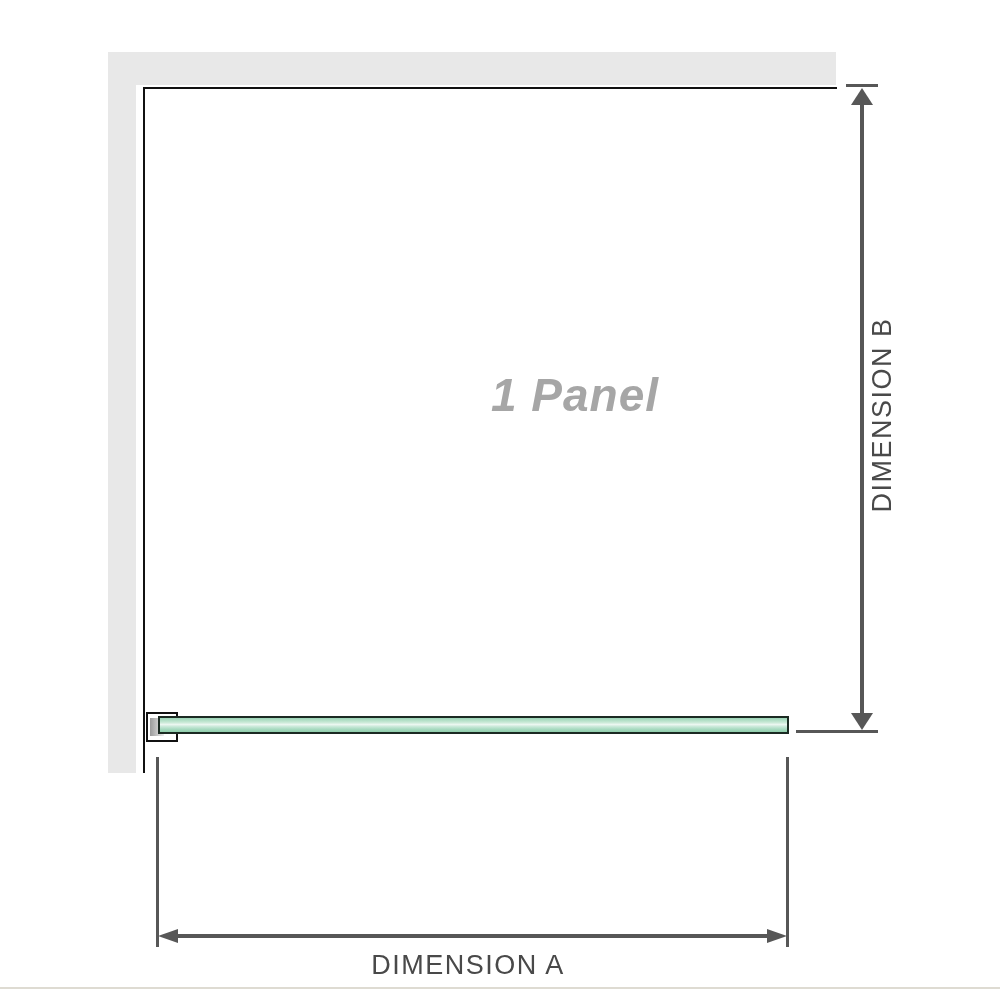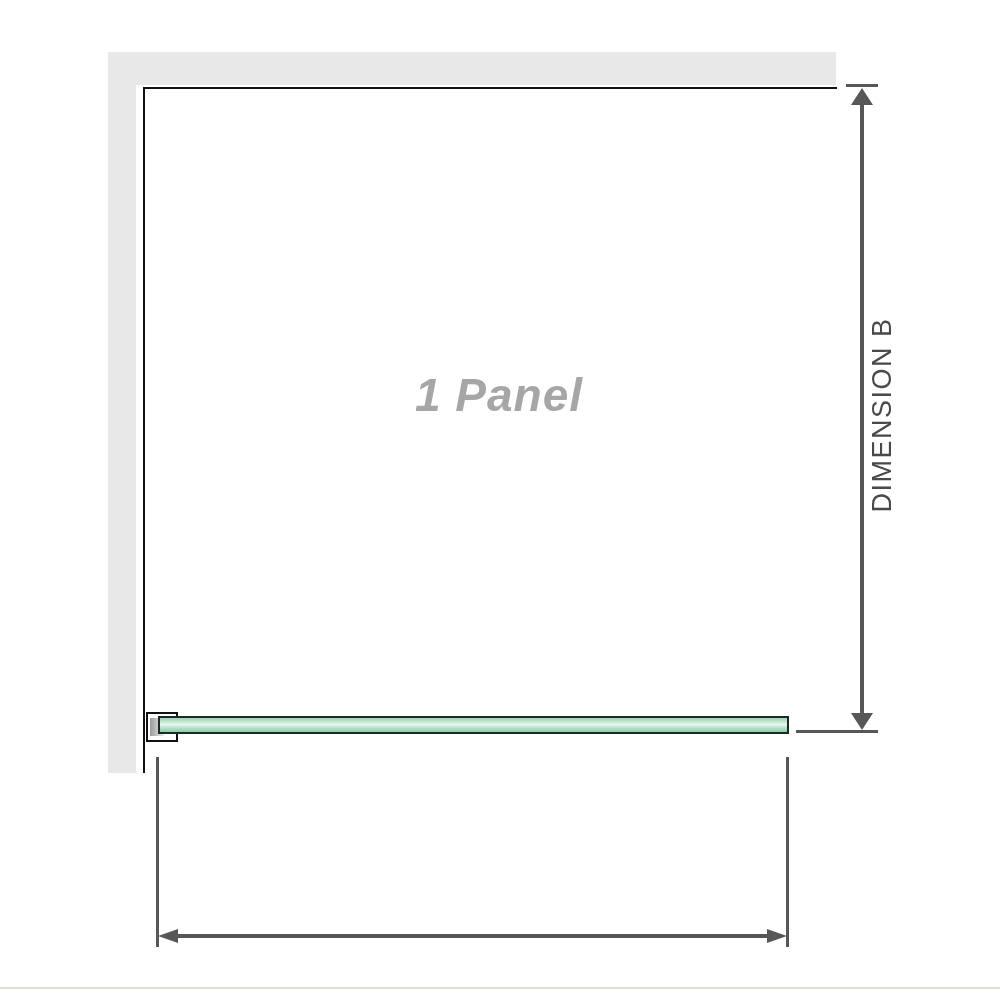--- a/index.html
+++ b/index.html
@@ -92,21 +92,21 @@
   .dima-arrow-right {
     left: 767px; top: 929px; width: 0; height: 0;
     border-top: 7px solid transparent;
     border-bottom: 7px solid transparent;
     border-left: 20px solid var(--dimension, #575757);
   }
 
   
   .panel-label {
     left: 339px; top: 367px; width: 320px; height: 56px;
-    line-height: 56px; text-align: center;
+    line-height: 56px; text-align: right;
     font-size: 46px; font-style: italic; font-weight: 600;
     letter-spacing: 1px;
     color: var(--panel-label, #a6a6a6);
   }
   .dim-label {
     font-size: 27px; font-weight: 400; letter-spacing: 1.5px;
     color: var(--dim-label, #494949);
     text-align: center;
   }
   .dima-label {
@@ -147,16 +147,17 @@
   <div class="abs dimb-arrow-up"></div>
   <div class="abs dim dimb-line"></div>
   <div class="abs dimb-arrow-down"></div>
   <div class="abs dim-label dimb-label">DIMENSION B</div>
 
   <div class="abs dim dima-ext-left"></div>
   <div class="abs dim dima-ext-right"></div>
   <div class="abs dima-arrow-left"></div>
   <div class="abs dim dima-line"></div>
   <div class="abs dima-arrow-right"></div>
+  <div class="abs dim-label dima-label">DIMENSION A</div>
 
   <div class="abs separator"></div>
 
 </div>
 
 </body></html>

